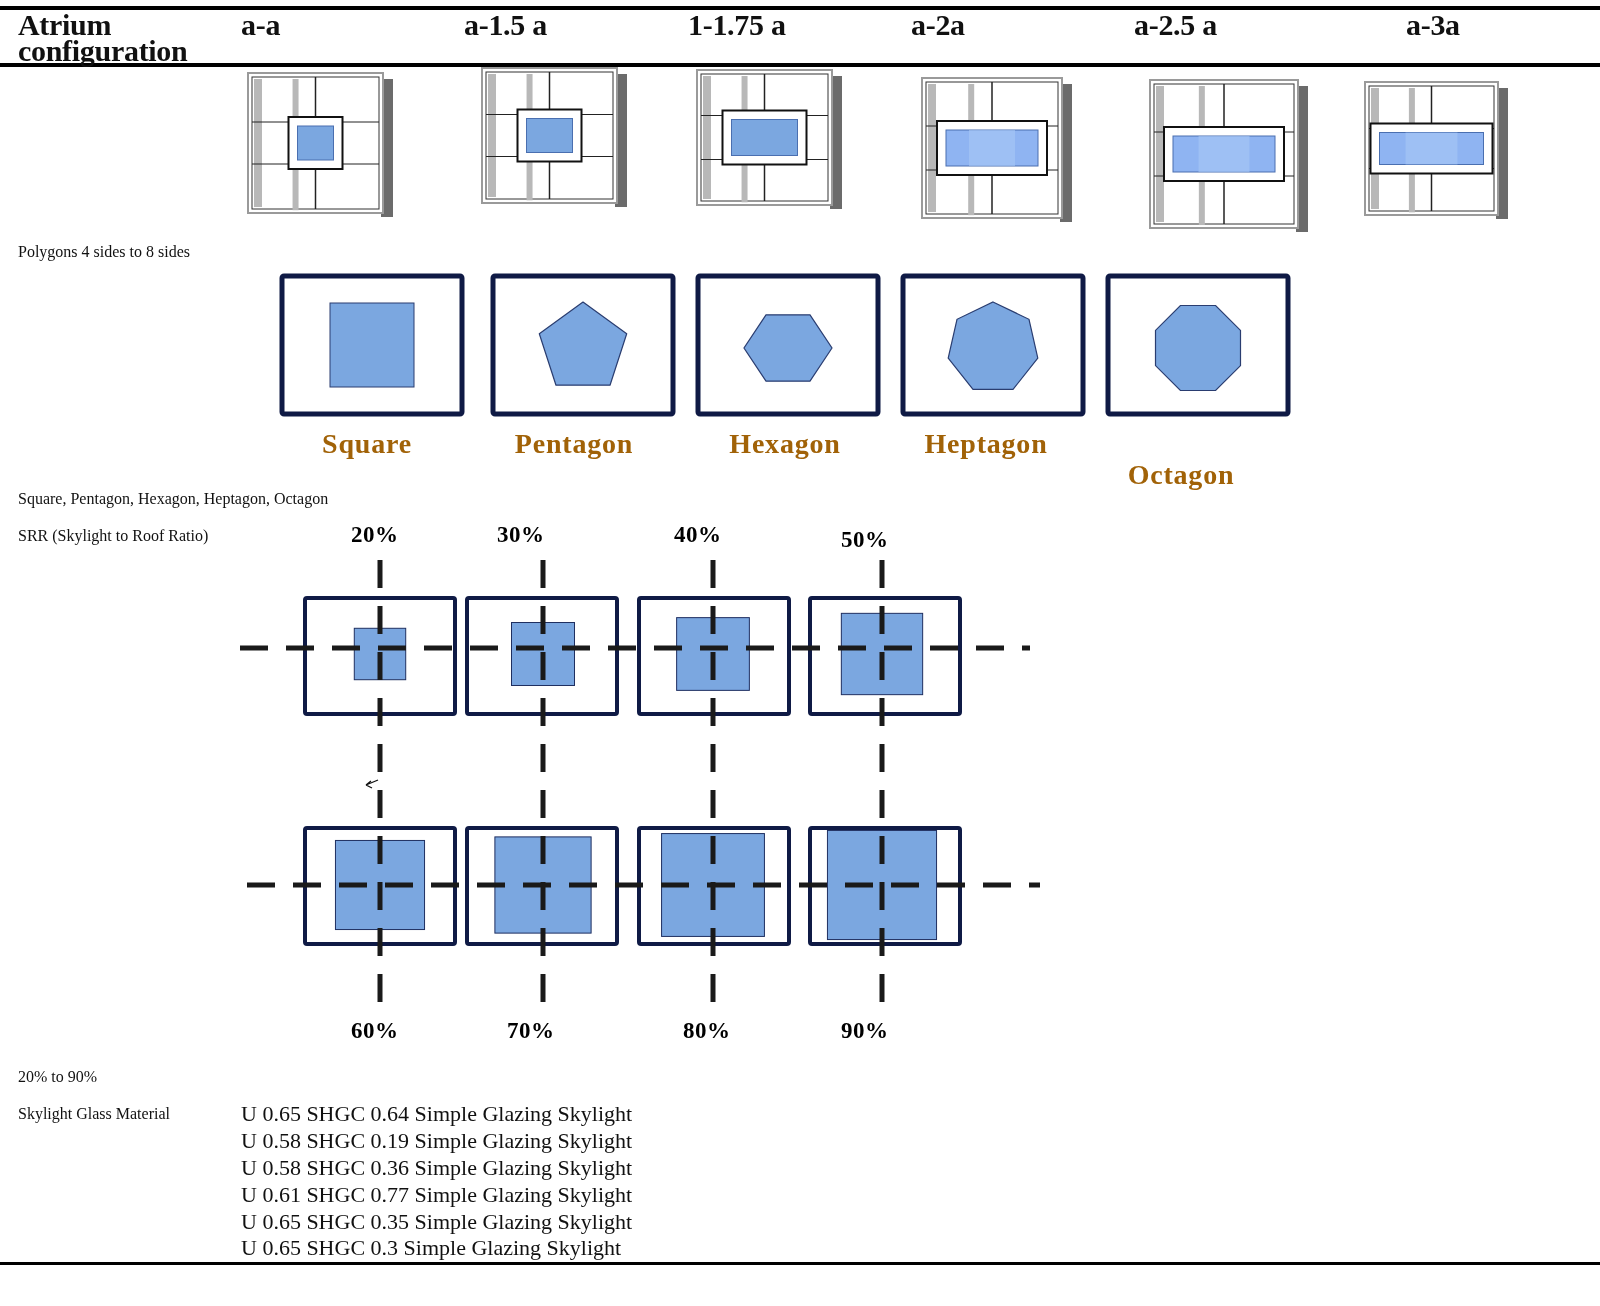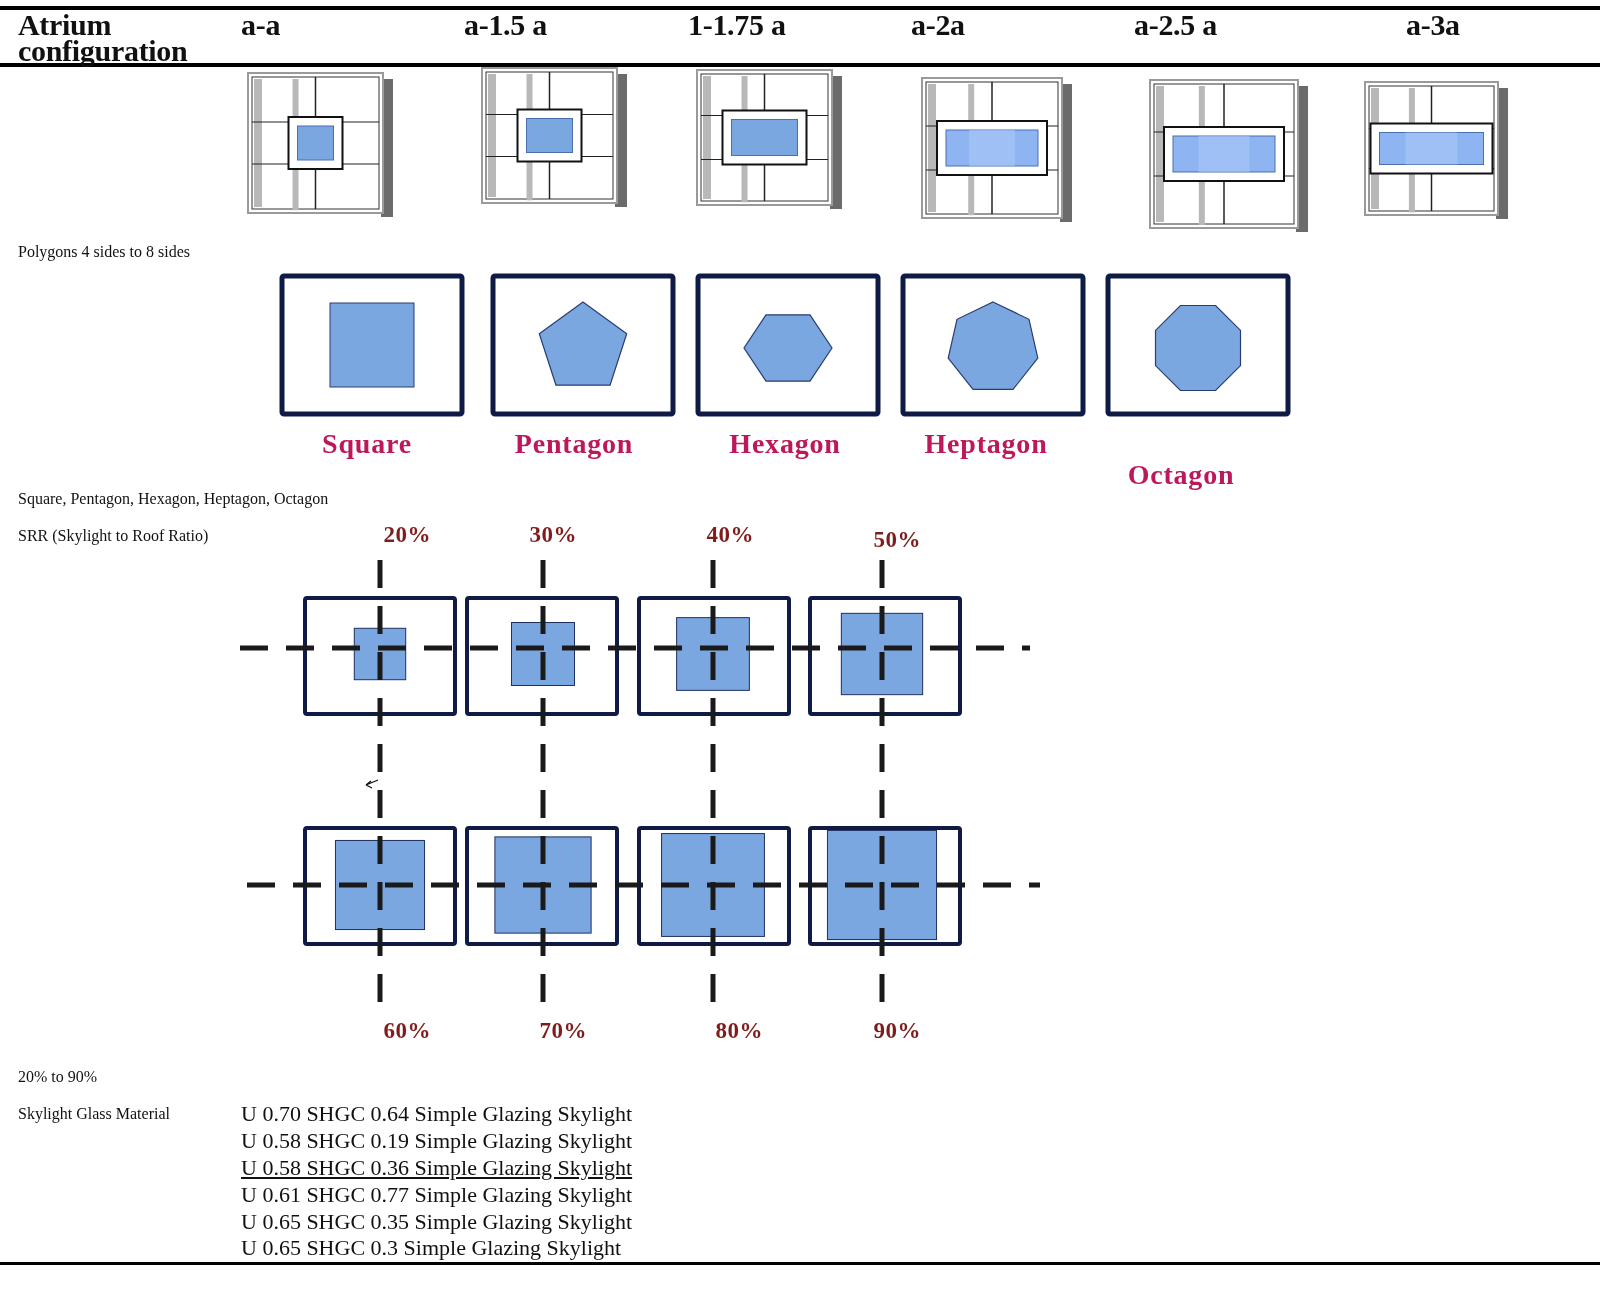--- a/index.html
+++ b/index.html
@@ -2,23 +2,23 @@
 <html><head>
 <meta charset="utf-8">
 <style>
   html, body { margin: 0; padding: 0; background: #ffffff; }
   body { width: 1600px; height: 1306px; position: relative; overflow: hidden;
          font-family: "Liberation Serif", "DejaVu Serif", serif; color: #111; }
   .rule { position: absolute; left: 0; width: 1600px; background: #000; }
   .abs { position: absolute; }
   .hdr { font-weight: bold; font-size: 30px; line-height: 26px; letter-spacing: -0.3px; }
   .lbl { font-size: 16px; line-height: 27px; }
-  .shape-label { font-weight: bold; font-size: 28px; color: #be185d; letter-spacing: 0.8px;
+  .shape-label { font-weight: bold; font-size: 28px; color: #a16207; letter-spacing: 0.8px;
                  text-align: center; width: 200px; }
-  .pct { font-weight: bold; font-size: 23px; color: #7f1d1d; text-align: right; width: 80px; letter-spacing: 0.5px; }
+  .pct { font-weight: bold; font-size: 23px; color: #000000; text-align: left; width: 80px; letter-spacing: 0.5px; }
   .mat { font-size: 22px; line-height: 27px; white-space: nowrap; }
   svg { position: absolute; overflow: visible; }
 </style>
 </head>
 <body>
 
 <div class="rule" style="top:6px;height:4px;"></div>
 <div class="rule" style="top:63px;height:4px;"></div>
 <div class="rule" style="top:1262px;height:3px;"></div>
 
@@ -190,18 +190,18 @@
     <line x1="247" y1="885" x2="1040" y2="885" stroke="#1a1a1a" stroke-width="5" stroke-dasharray="28,18"></line>
     <path d="M378 780 L366 785 M366 785 L371 781 M366 785 L372 788" stroke="#111" stroke-width="1.3" fill="none"></path>
   </svg>
 <div class="abs pct" style="left:351px;top:1018px;">60%</div>
 <div class="abs pct" style="left:507px;top:1018px;">70%</div>
 <div class="abs pct" style="left:683px;top:1018px;">80%</div>
 <div class="abs pct" style="left:841px;top:1018px;">90%</div>
 <div class="abs lbl" style="left:18px;top:1063px;">20% to 90%</div>
 
 <div class="abs lbl" style="left:18px;top:1100px;width:160px;">Skylight Glass Material</div>
-<div class="abs mat" style="left:241px;top:1100px;">U 0.70 SHGC 0.64 Simple Glazing Skylight</div>
+<div class="abs mat" style="left:241px;top:1100px;">U 0.65 SHGC 0.64 Simple Glazing Skylight</div>
 <div class="abs mat" style="left:241px;top:1127px;">U 0.58 SHGC 0.19 Simple Glazing Skylight</div>
-<div class="abs mat" style="left:241px;top:1154px;text-decoration:underline;">U 0.58 SHGC 0.36 Simple Glazing Skylight</div>
+<div class="abs mat" style="left:241px;top:1154px;">U 0.58 SHGC 0.36 Simple Glazing Skylight</div>
 <div class="abs mat" style="left:241px;top:1181px;">U 0.61 SHGC 0.77 Simple Glazing Skylight</div>
 <div class="abs mat" style="left:241px;top:1208px;">U 0.65 SHGC 0.35 Simple Glazing Skylight</div>
 <div class="abs mat" style="left:241px;top:1234px;">U 0.65 SHGC 0.3 Simple Glazing Skylight</div>
 
 </body></html>

